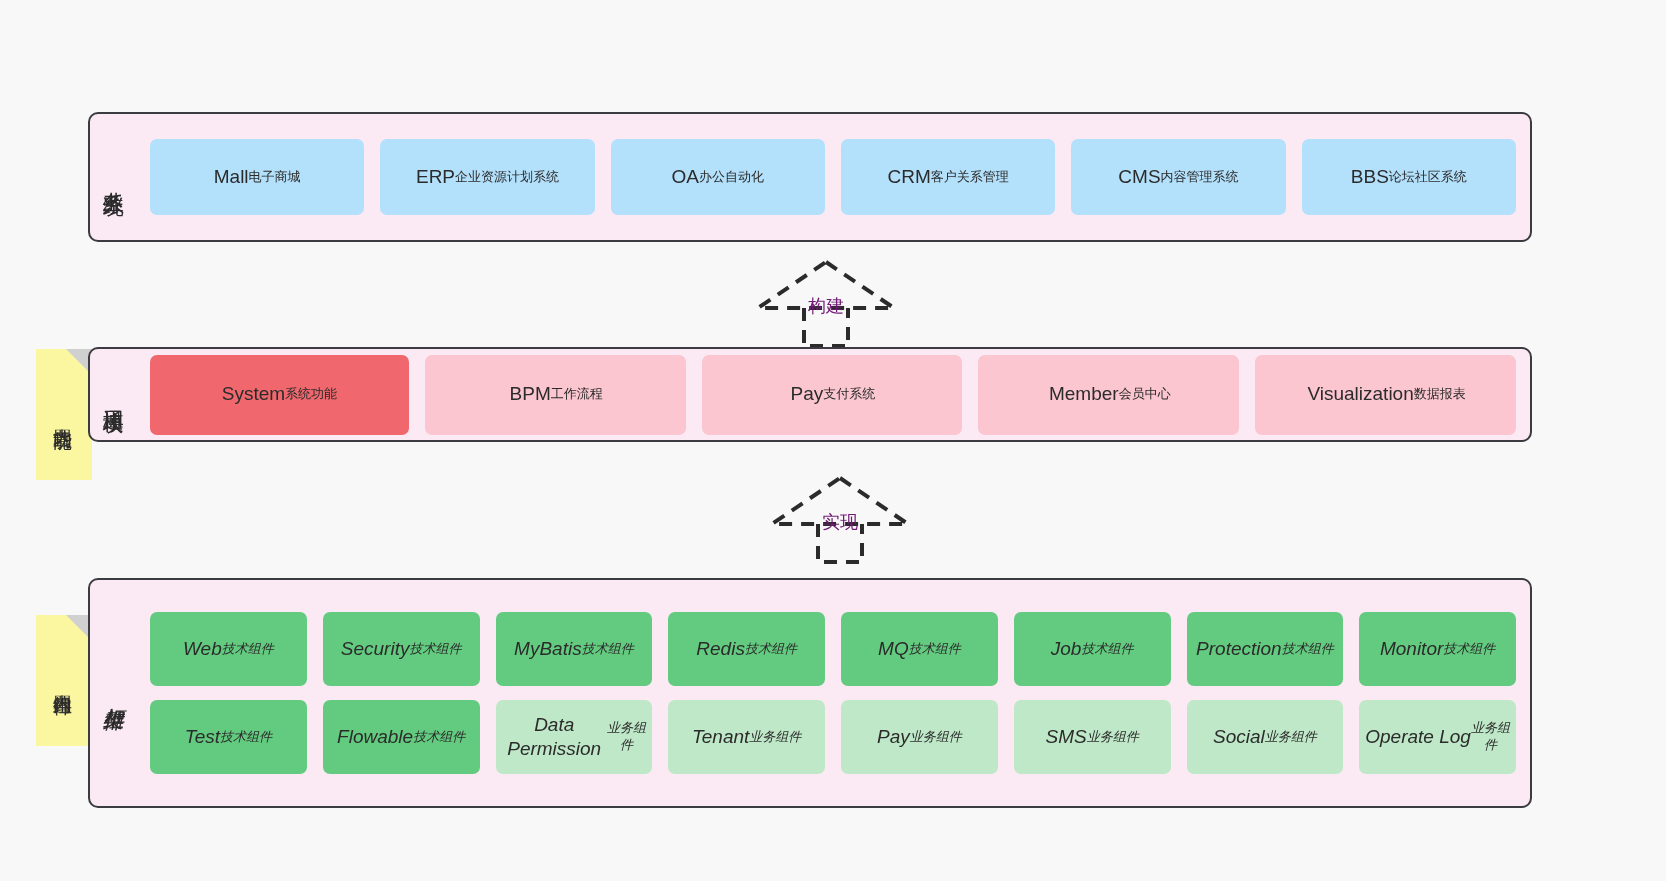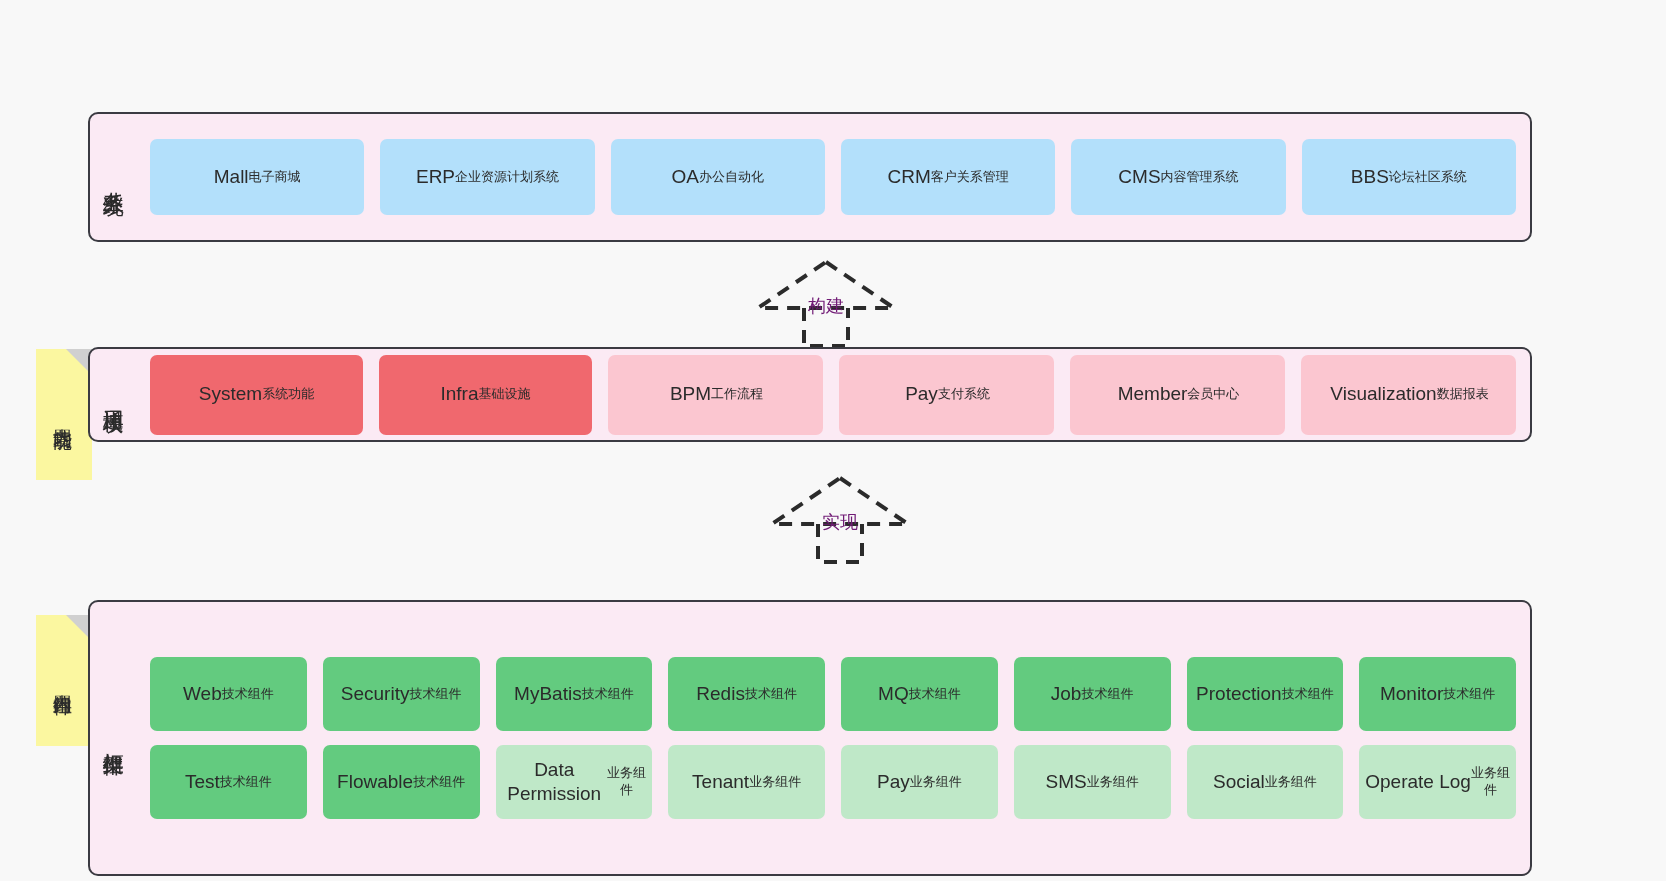--- a/index.html
+++ b/index.html
@@ -195,24 +195,20 @@
   </div>
 
   <div class="layer layer-module" style="left:88px; top:347px; width:1444px; height:95px;">
     <div class="layer-title">通用模块</div>
     <div class="layer-body">
       <div class="node-row">
         <div class="node c-red">
           <div class="name">System</div>
           <div class="sub">系统功能</div>
         </div>
-        <div class="node c-red">
-          <div class="name">Infra</div>
-          <div class="sub">基础设施</div>
-        </div>
         <div class="node c-pink">
           <div class="name">BPM</div>
           <div class="sub">工作流程</div>
         </div>
         <div class="node c-pink">
           <div class="name">Pay</div>
           <div class="sub">支付系统</div>
         </div>
         <div class="node c-pink">
           <div class="name">Member</div>
@@ -232,21 +228,21 @@
       <path d="M 58 52 L 58 90 L 102 90 L 102 52" fill="none" stroke="#2b2b2b" stroke-width="4" stroke-dasharray="13 9"></path>
     </svg>
     <div class="arrow-label">实现</div>
   </div>
 
   <div class="note" style="left:36px; top:615px; width:56px; height:131px;">
     <span class="fold"></span>
     <span class="note-text">内置组件</span>
   </div>
 
-  <div class="layer layer-frame" style="left:88px; top:600px; width:1444px; height:276px;">
+  <div class="layer layer-frame" style="left:88px; top:578px; width:1444px; height:230px;font-style:italic;">
     <div class="layer-title">框架组件</div>
     <div class="layer-body">
 
       <div class="node-row">
         <div class="node c-green">
           <div class="name">Web</div>
           <div class="sub">技术组件</div>
         </div>
         <div class="node c-green">
           <div class="name">Security</div>

